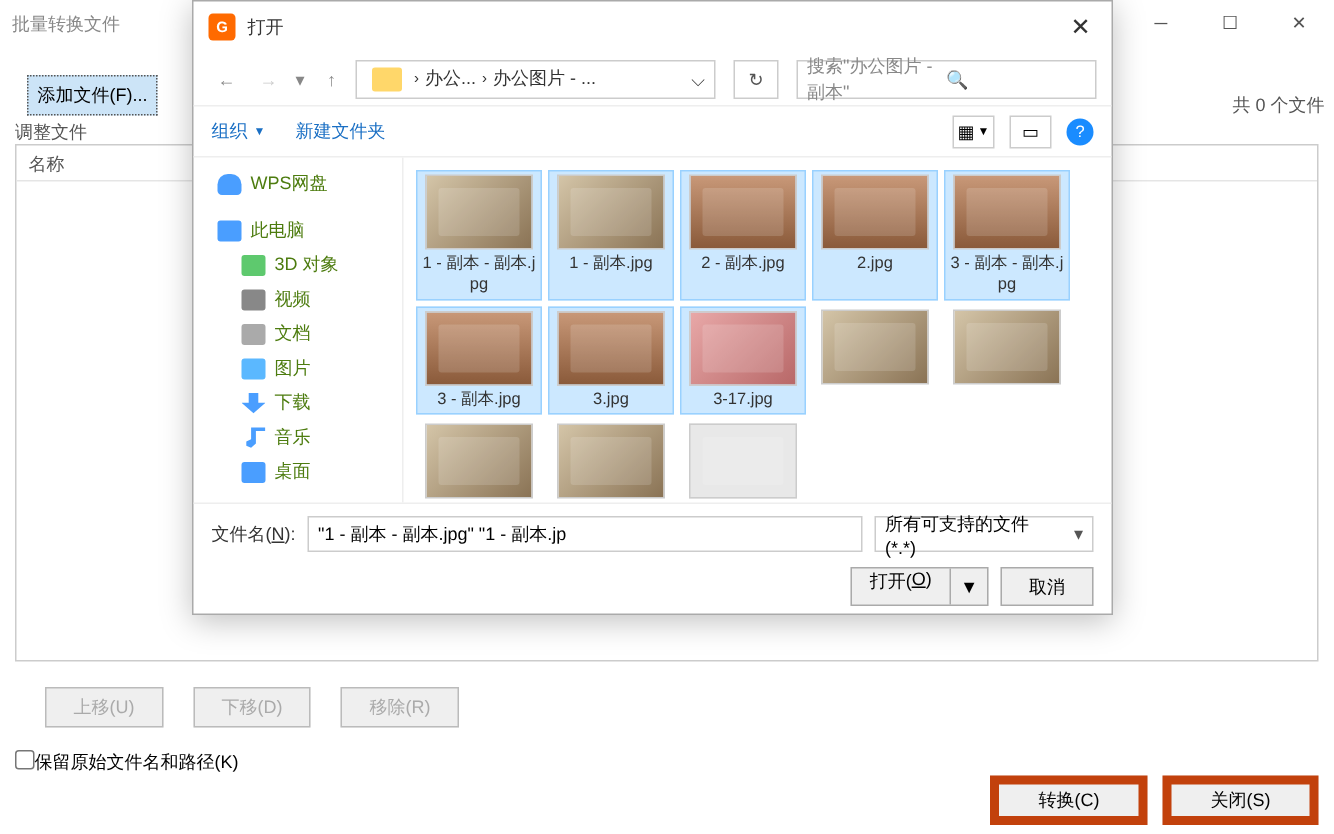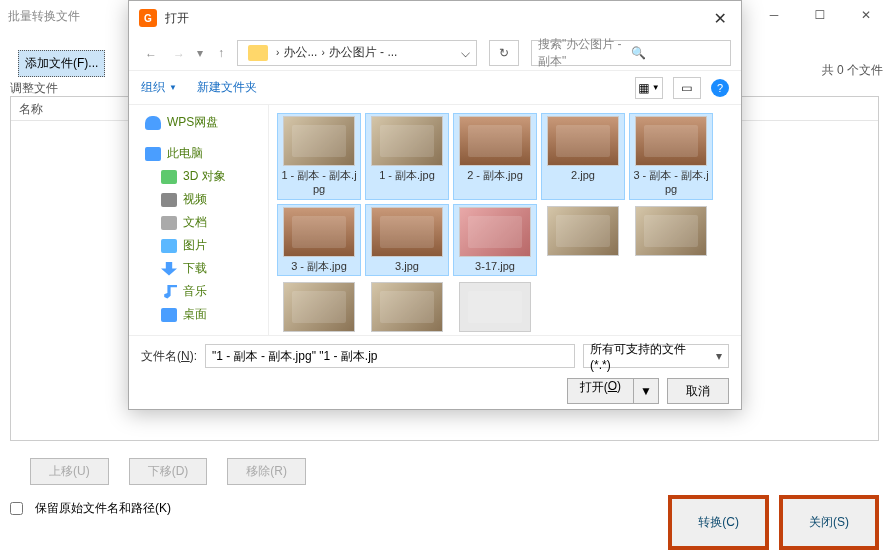--- a/index.html
+++ b/index.html
@@ -10,24 +10,24 @@
 .win-btns{position:absolute;top:0;right:0;display:flex;}
 .win-btn{width:46px;height:30px;display:flex;align-items:center;justify-content:center;color:#555;}
 .add-file-btn{position:absolute;top:50px;left:18px;padding:4px 6px;border:1px dotted #555;background:#cce4f7;}
 .adjust-label{position:absolute;top:80px;left:10px;color:#555;}
 .file-count{position:absolute;top:62px;right:6px;color:#555;}
 .table-area{position:absolute;top:96px;left:10px;right:10px;height:345px;border:1px solid #ccc;}
 .table-header{height:24px;border-bottom:1px solid #e5e5e5;padding:4px 8px;color:#555;}
 .bottom-btns{position:absolute;top:458px;left:30px;display:flex;gap:20px;}
 .btn{background:#efefef;border:1px solid #bbb;padding:4px 18px;color:#555;}
 .btn:disabled{color:#aaa;}
-.checkbox-row{position:absolute;top:500px;left:10px;display:flex;align-items:center;gap:12px;}
+.checkbox-row{position:absolute;top:500px;left:10px;display:flex;align-items:flex-start;gap:0;}
 .checkbox-row input{width:13px;height:13px;}
 .footer-btns{position:absolute;bottom:6px;right:10px;display:flex;gap:10px;}
-.footer-btn{background:#efefef;border:4px solid #c2410c;padding:15px 26px;color:#0c4a6e;}
+.footer-btn{background:#efefef;border:6px solid #c2410c;padding:2px 26px;color:#000000;}
 
 .dialog{position:absolute;top:0;left:128px;width:614px;height:410px;background:#fff;border:1px solid #aaa;box-shadow:0 4px 20px rgba(0,0,0,0.25);}
 .dlg-titlebar{height:34px;display:flex;align-items:center;padding:0 10px;}
 .dlg-icon{width:18px;height:18px;background:#ff6a00;border-radius:3px;margin-right:8px;display:flex;align-items:center;justify-content:center;color:#fff;font-weight:bold;font-size:10px;}
 .dlg-title{color:#333;}
 .dlg-close{margin-left:auto;font-size:16px;color:#333;padding:0 4px;}
 .dlg-nav{height:36px;border-bottom:1px solid #eee;display:flex;align-items:center;padding:0 10px;gap:4px;}
 .nav-arrow{width:24px;height:24px;display:flex;align-items:center;justify-content:center;color:#888;}
 .nav-sep{color:#888;margin:0 2px;}
 .folder-icon{width:20px;height:16px;background:#ffd76a;border-radius:2px;margin:0 4px;}

